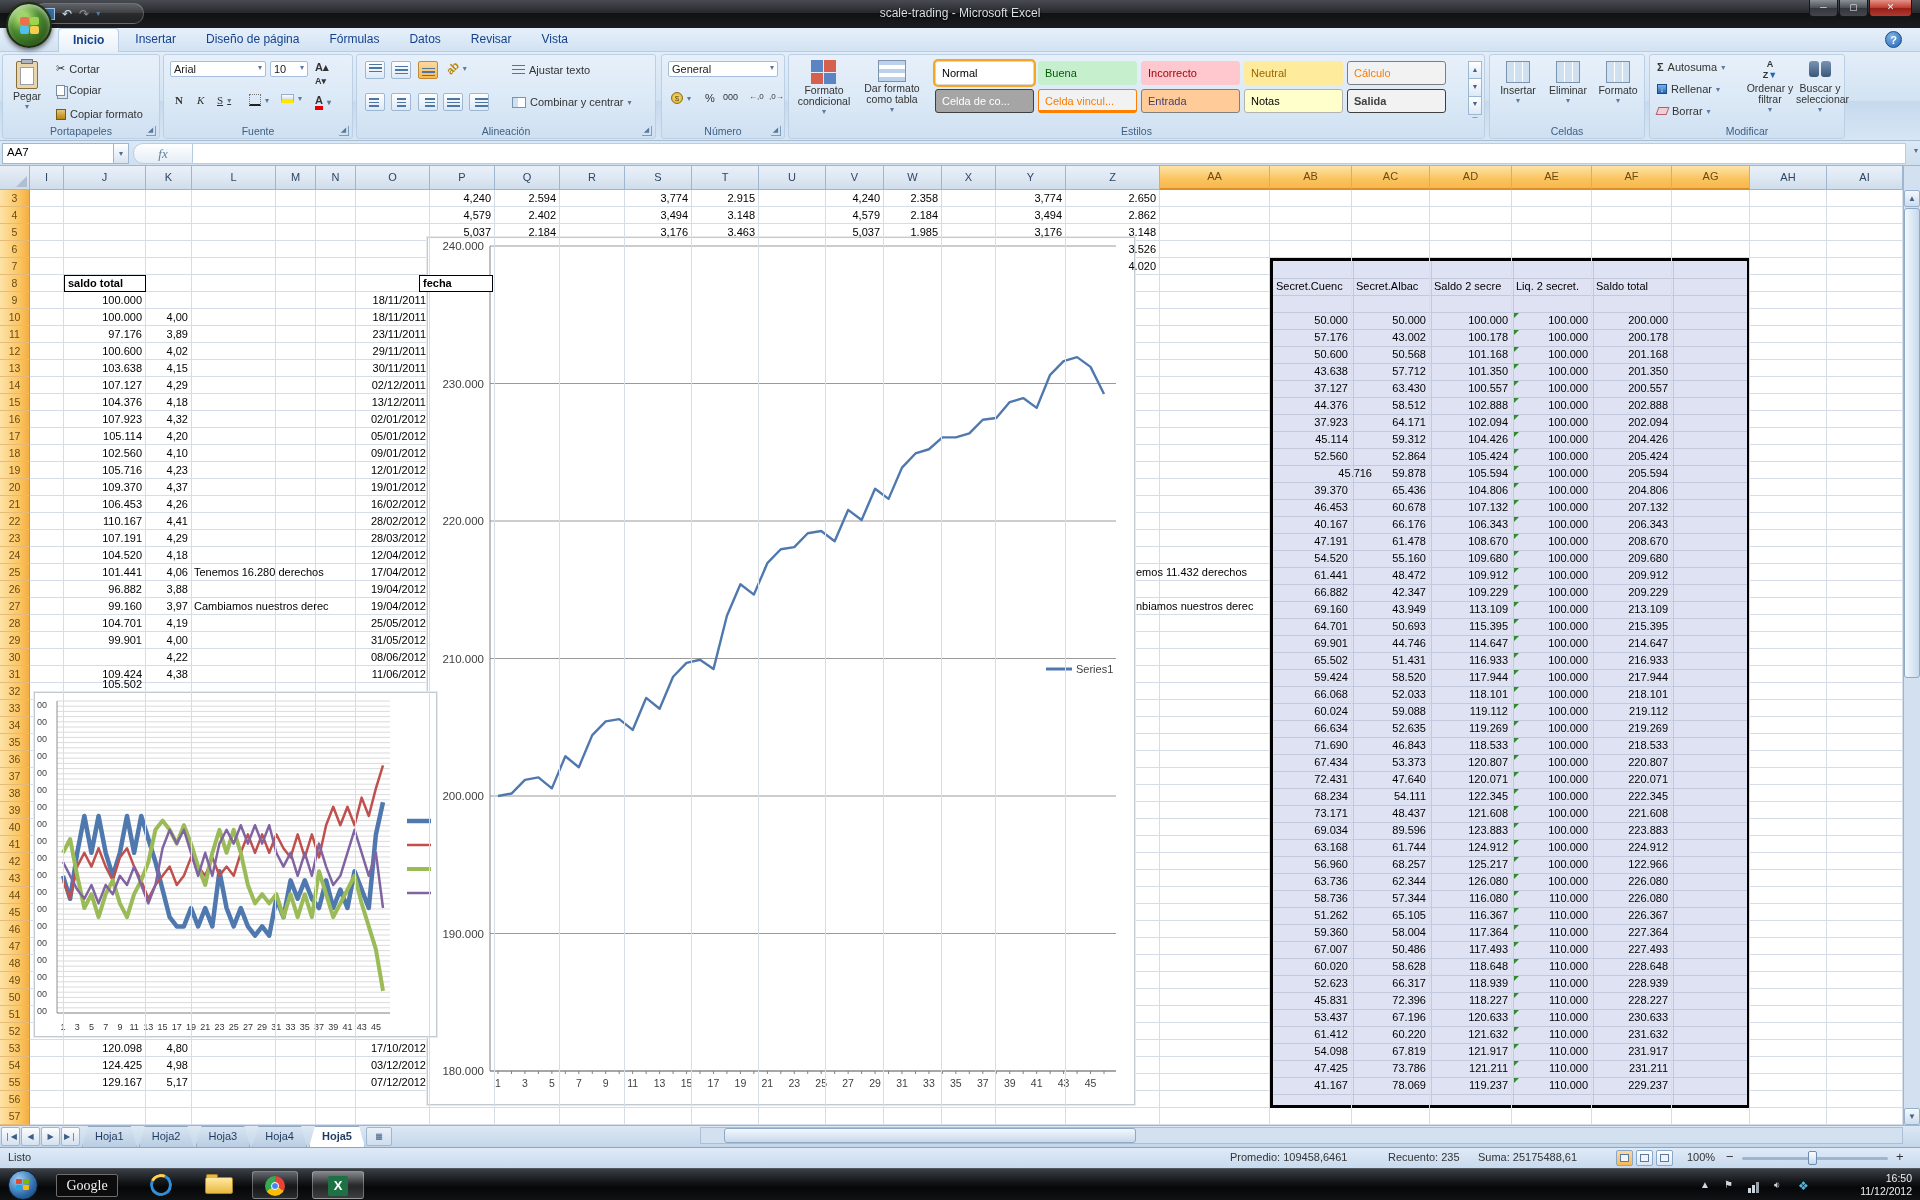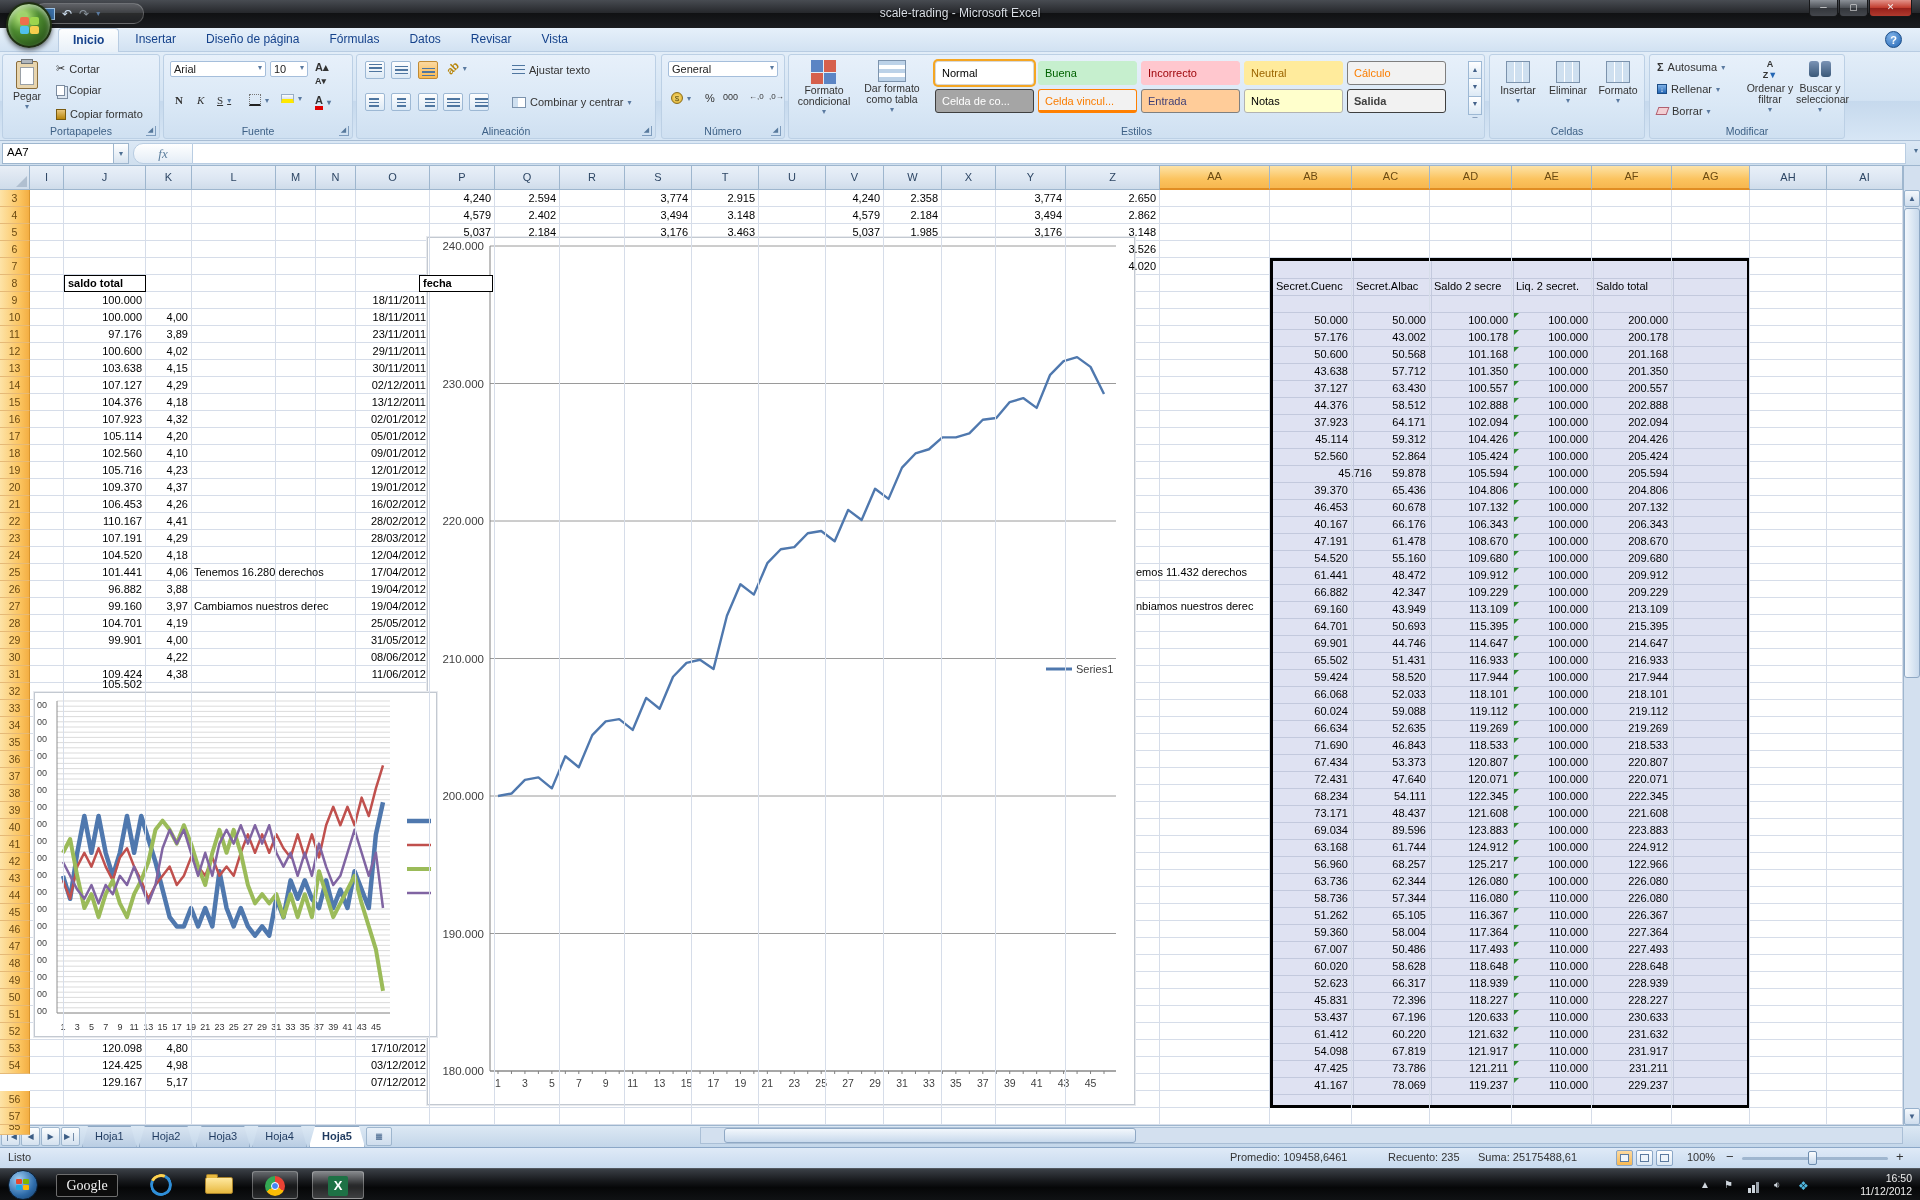--- a/index.html
+++ b/index.html
@@ -1056,21 +1056,21 @@
     <div class="rh" style="position: absolute; top: 904px; height: 17px;">45</div>
     <div class="rh" style="position: absolute; top: 921px; height: 17px;">46</div>
     <div class="rh" style="position: absolute; top: 938px; height: 17px;">47</div>
     <div class="rh" style="position: absolute; top: 955px; height: 17px;">48</div>
     <div class="rh" style="position: absolute; top: 972px; height: 17px;">49</div>
     <div class="rh" style="position: absolute; top: 989px; height: 17px;">50</div>
     <div class="rh" style="position: absolute; top: 1006px; height: 17px;">51</div>
     <div class="rh" style="position: absolute; top: 1023px; height: 17px;">52</div>
     <div class="rh" style="position: absolute; top: 1040px; height: 17px;">53</div>
     <div class="rh" style="position: absolute; top: 1057px; height: 17px;">54</div>
-    <div class="rh" style="position: absolute; top: 1118px; height: 17px;">55</div>
+    <div class="rh" style="position: absolute; top: 1074px; height: 17px;">55</div>
     <div class="rh" style="position: absolute; top: 1091px; height: 17px;">56</div>
     <div class="rh" style="position: absolute; top: 1108px; height: 17px;">57</div>
     <div class="vline" style="position: absolute; left: 63px;"></div>
     <div class="vline" style="position: absolute; left: 145px;"></div>
     <div class="vline" style="position: absolute; left: 191px;"></div>
     <div class="vline" style="position: absolute; left: 275px;"></div>
     <div class="vline" style="position: absolute; left: 315px;"></div>
     <div class="vline" style="position: absolute; left: 355px;"></div>
     <div class="vline" style="position: absolute; left: 429px;"></div>
     <div class="vline" style="position: absolute; left: 494px;"></div>

